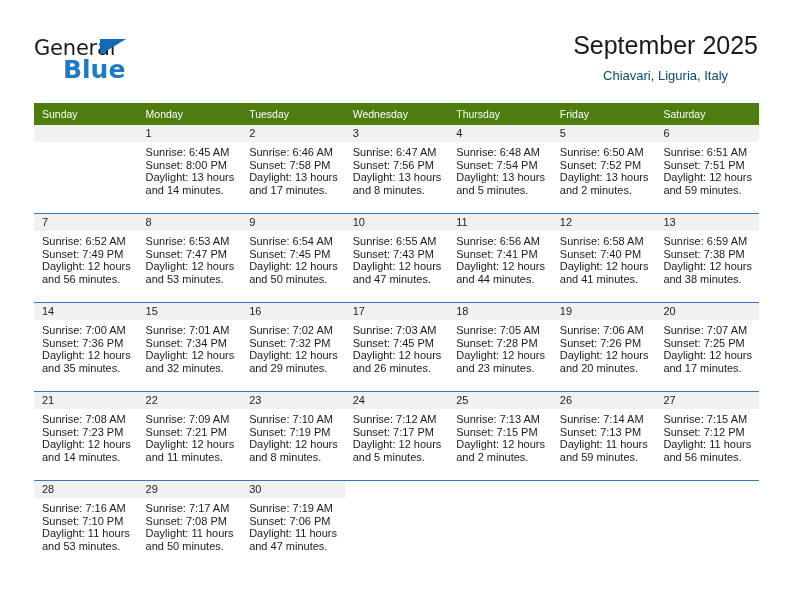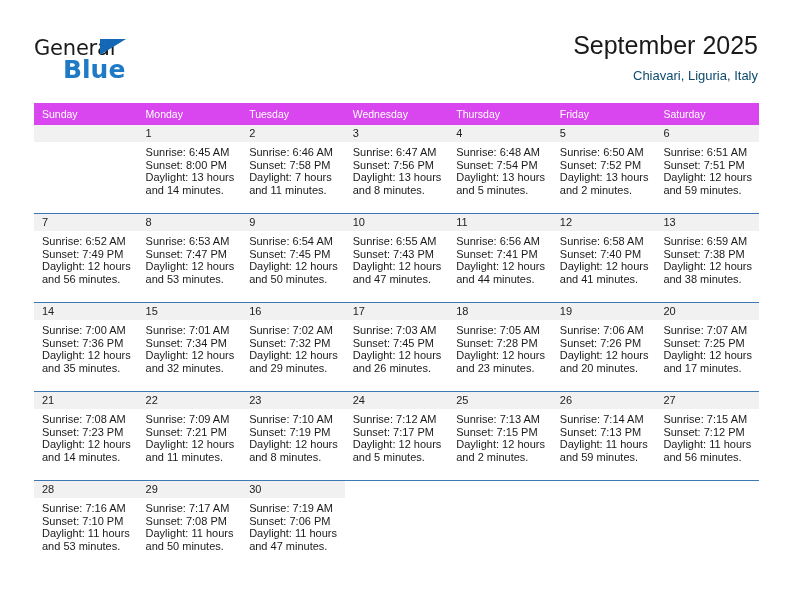--- a/index.html
+++ b/index.html
@@ -62,21 +62,21 @@
     font-size: 25px;
     color: #1e7ac4;
     font-family: "DejaVu Sans", sans-serif;
     font-weight: 700;
   }
 
   .title-block {
     position: absolute;
     right: 0;
     top: 0;
-    text-align: right;
+    text-align: center;
   }
   .month-title {
     font-size: 25px;
     color: #1a1a1a;
     line-height: 30px;
     white-space: nowrap;
     font-weight: 400;
   }
   .location {
     font-size: 13px;
@@ -89,21 +89,21 @@
   
   .calendar {
     position: absolute;
     left: 34px;
     top: 103px;
     width: 725px;
     border-collapse: collapse;
     table-layout: fixed;
   }
   .calendar th {
-    background: #d946ef;
+    background: #4d7c0f;
     color: #ffffff;
     font-size: 10.5px;
     font-weight: normal;
     text-align: left;
     padding: 5px 0 5px 8px;
     height: 12px;
     border: none;
   }
   .calendar td {
     vertical-align: top;
@@ -185,21 +185,21 @@
               <div>Sunrise: 6:45 AM</div>
               <div>Sunset: 8:00 PM</div>
               <div class="daylight">Daylight: 13 hours and 14 minutes.</div>
             </div>
           </td>
           <td>
             <div class="daynum-band">2</div>
             <div class="cell-body">
               <div>Sunrise: 6:46 AM</div>
               <div>Sunset: 7:58 PM</div>
-              <div class="daylight">Daylight: 7 hours and 11 minutes.</div>
+              <div class="daylight">Daylight: 13 hours and 17 minutes.</div>
             </div>
           </td>
           <td>
             <div class="daynum-band">3</div>
             <div class="cell-body">
               <div>Sunrise: 6:47 AM</div>
               <div>Sunset: 7:56 PM</div>
               <div class="daylight">Daylight: 13 hours and 8 minutes.</div>
             </div>
           </td>

